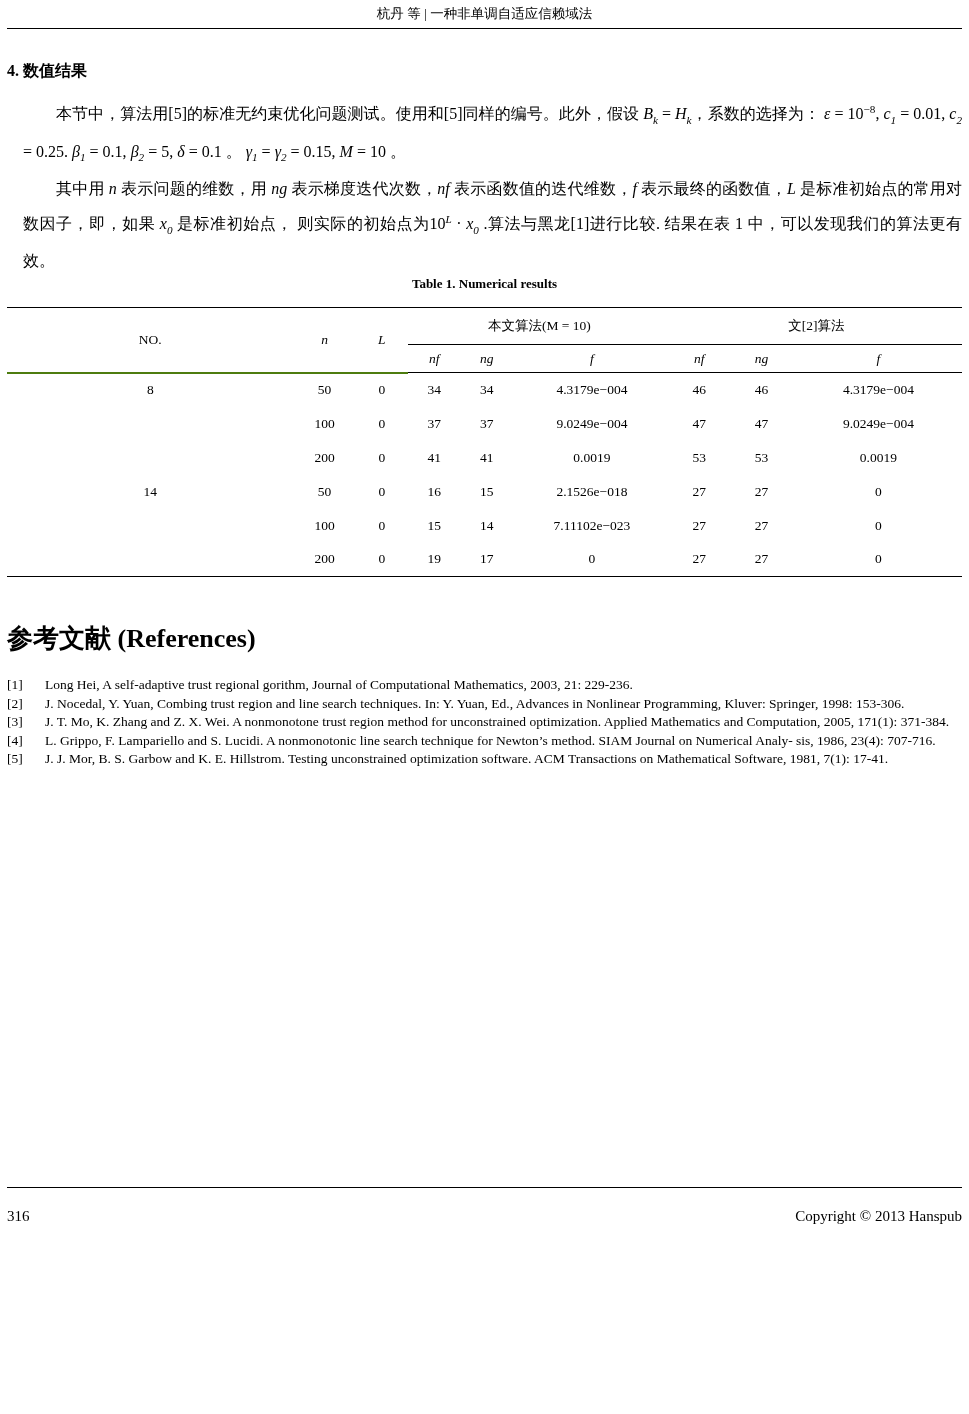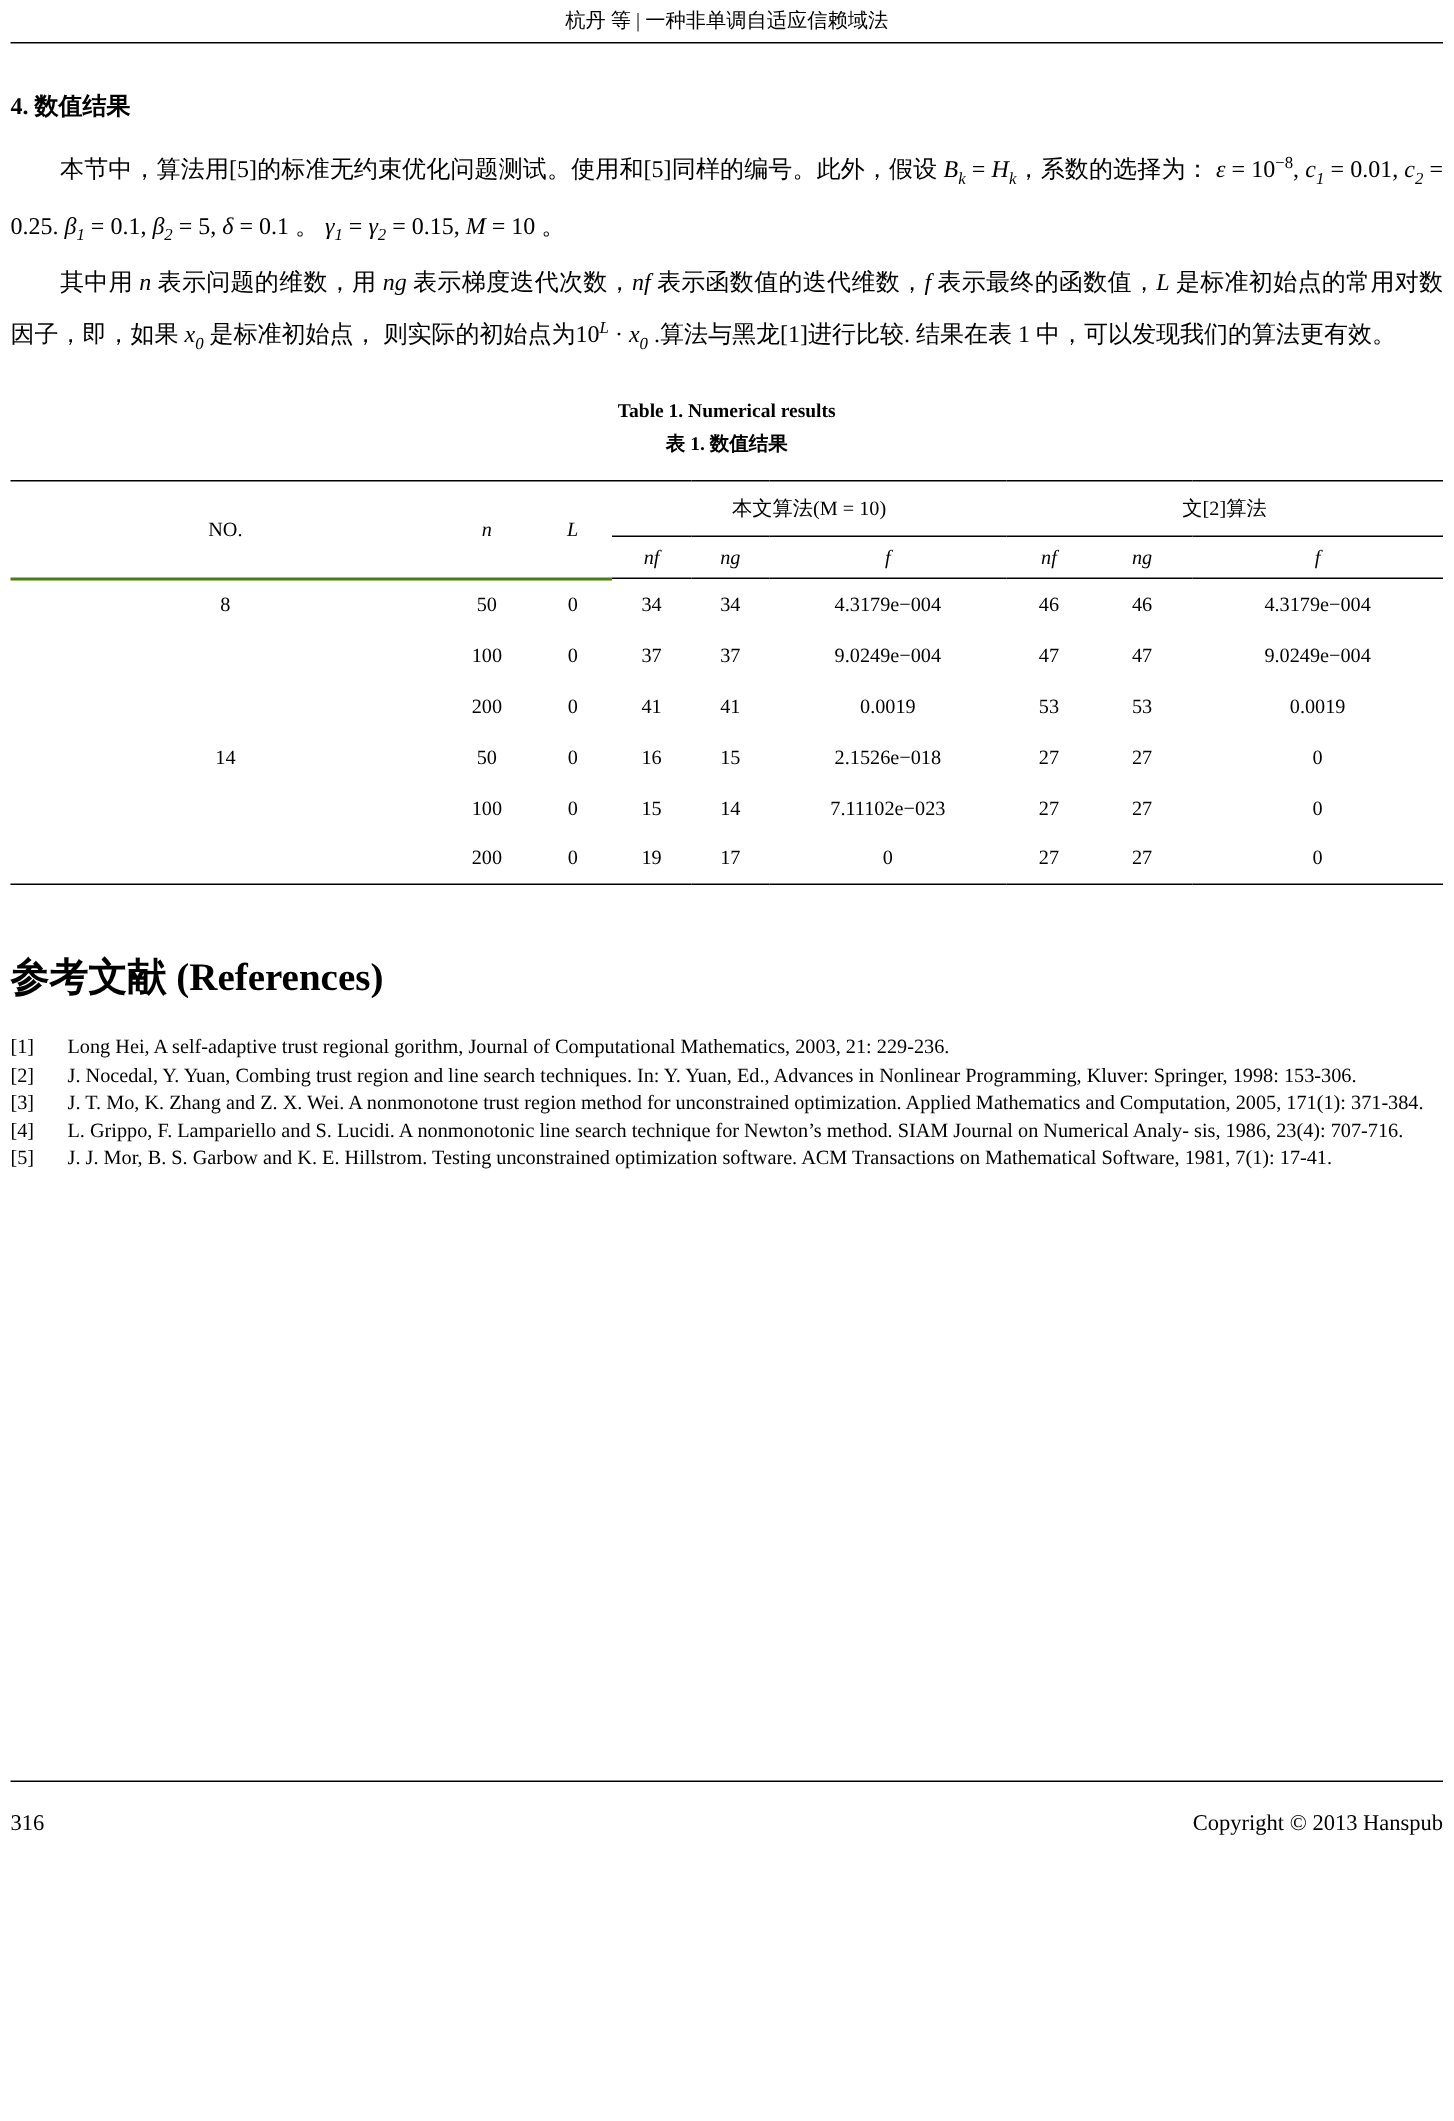--- a/index.html
+++ b/index.html
@@ -11,28 +11,28 @@
   }
   .page { position:relative; width:969px; height:1228px; padding:0 7px; overflow:hidden; background:#fff; }
 
   .header {
     height:29px; border-bottom:1px solid #000;
     text-align:center; font-size:13.5px; line-height:27px;
   }
 
   .section-title { margin-top:32px; font-size:16px; font-weight:700; }
 
-  .paras { margin-top:12px; }
+  .paras { margin-top:12px;margin-left:16px; }
   .para { font-size:16px; line-height:31px; text-align:justify; text-indent:33px; }
 
   .seg-var, .seg-supvar, .seg-sub { font-style:italic; }
   sub.seg-sub, sup.seg-sup, sup.seg-supvar { font-size:70%; }
 
   .tcap { text-align:center; font-weight:700; font-size:13px; }
-  .tcap-en { margin-top:21px; }
+  .tcap-en { }
   .tcap-zh { margin-top:5px; }
 
   table.results {
     width:100%; margin-top:15px;
     border-collapse:collapse;
     border-top:1px solid #000;
     font-size:13.5px;
   }
   table.results th { font-weight:400; text-align:center; vertical-align:middle; }
   table.results td { text-align:center; vertical-align:middle; }
@@ -67,21 +67,20 @@
   </div>
 
   <div class="section-title">4. 数值结果</div>
 
   <div class="paras">
     <p class="para"><span>本节中，算法用[5]的标准无约束优化问题测试。使用和[5]同样的编号。此外，假设 </span><span class="seg-var">B</span><sub class="seg-sub">k</sub><span class="seg-m"> = </span><span class="seg-var">H</span><sub class="seg-sub">k</sub><span>，系数的选择为： </span><span class="seg-var">ε</span><span class="seg-m"> = 10</span><sup class="seg-sup">−8</sup><span class="seg-m">, </span><span class="seg-var">c</span><sub class="seg-sub">1</sub><span class="seg-m"> = 0.01, </span><span class="seg-var">c</span><sub class="seg-sub">2</sub><span class="seg-m"> = 0.25. </span><span class="seg-var">β</span><sub class="seg-sub">1</sub><span class="seg-m"> = 0.1, </span><span class="seg-var">β</span><sub class="seg-sub">2</sub><span class="seg-m"> = 5, </span><span class="seg-var">δ</span><span class="seg-m"> = 0.1</span><span> 。 </span><span class="seg-var">γ</span><sub class="seg-sub">1</sub><span class="seg-m"> = </span><span class="seg-var">γ</span><sub class="seg-sub">2</sub><span class="seg-m"> = 0.15, </span><span class="seg-var">M</span><span class="seg-m"> = 10</span><span> 。</span></p>
     <p class="para"><span>其中用 </span><span class="seg-var">n</span><span> 表示问题的维数，用 </span><span class="seg-var">ng</span><span> 表示梯度迭代次数，</span><span class="seg-var">nf</span><span> 表示函数值的迭代维数，</span><span class="seg-var">f</span><span> 表示最终的函数值，</span><span class="seg-var">L</span><span> 是标准初始点的常用对数因子，即，如果 </span><span class="seg-var">x</span><sub class="seg-sub">0</sub><span> 是标准初始点， 则实际的初始点为10</span><sup class="seg-supvar">L</sup><span class="seg-m"> · </span><span class="seg-var">x</span><sub class="seg-sub">0</sub><span> .算法与黑龙[1]进行比较. 结果在表 1 中，可以发现我们的算法更有效。</span></p>
   </div>
 
   <div class="tcap tcap-en">Table 1. Numerical results</div>
-  <div class="tcap tcap-zh">表 1. 数值结果</div>
 
   <table class="results">
     <colgroup>
       <col style="width:30%">
         <col style="width:6.5%">
         <col style="width:5.5%">
       <col style="width:5.5%">
         <col style="width:5.5%">
         <col style="width:16.5%">
       <col style="width:6%">

